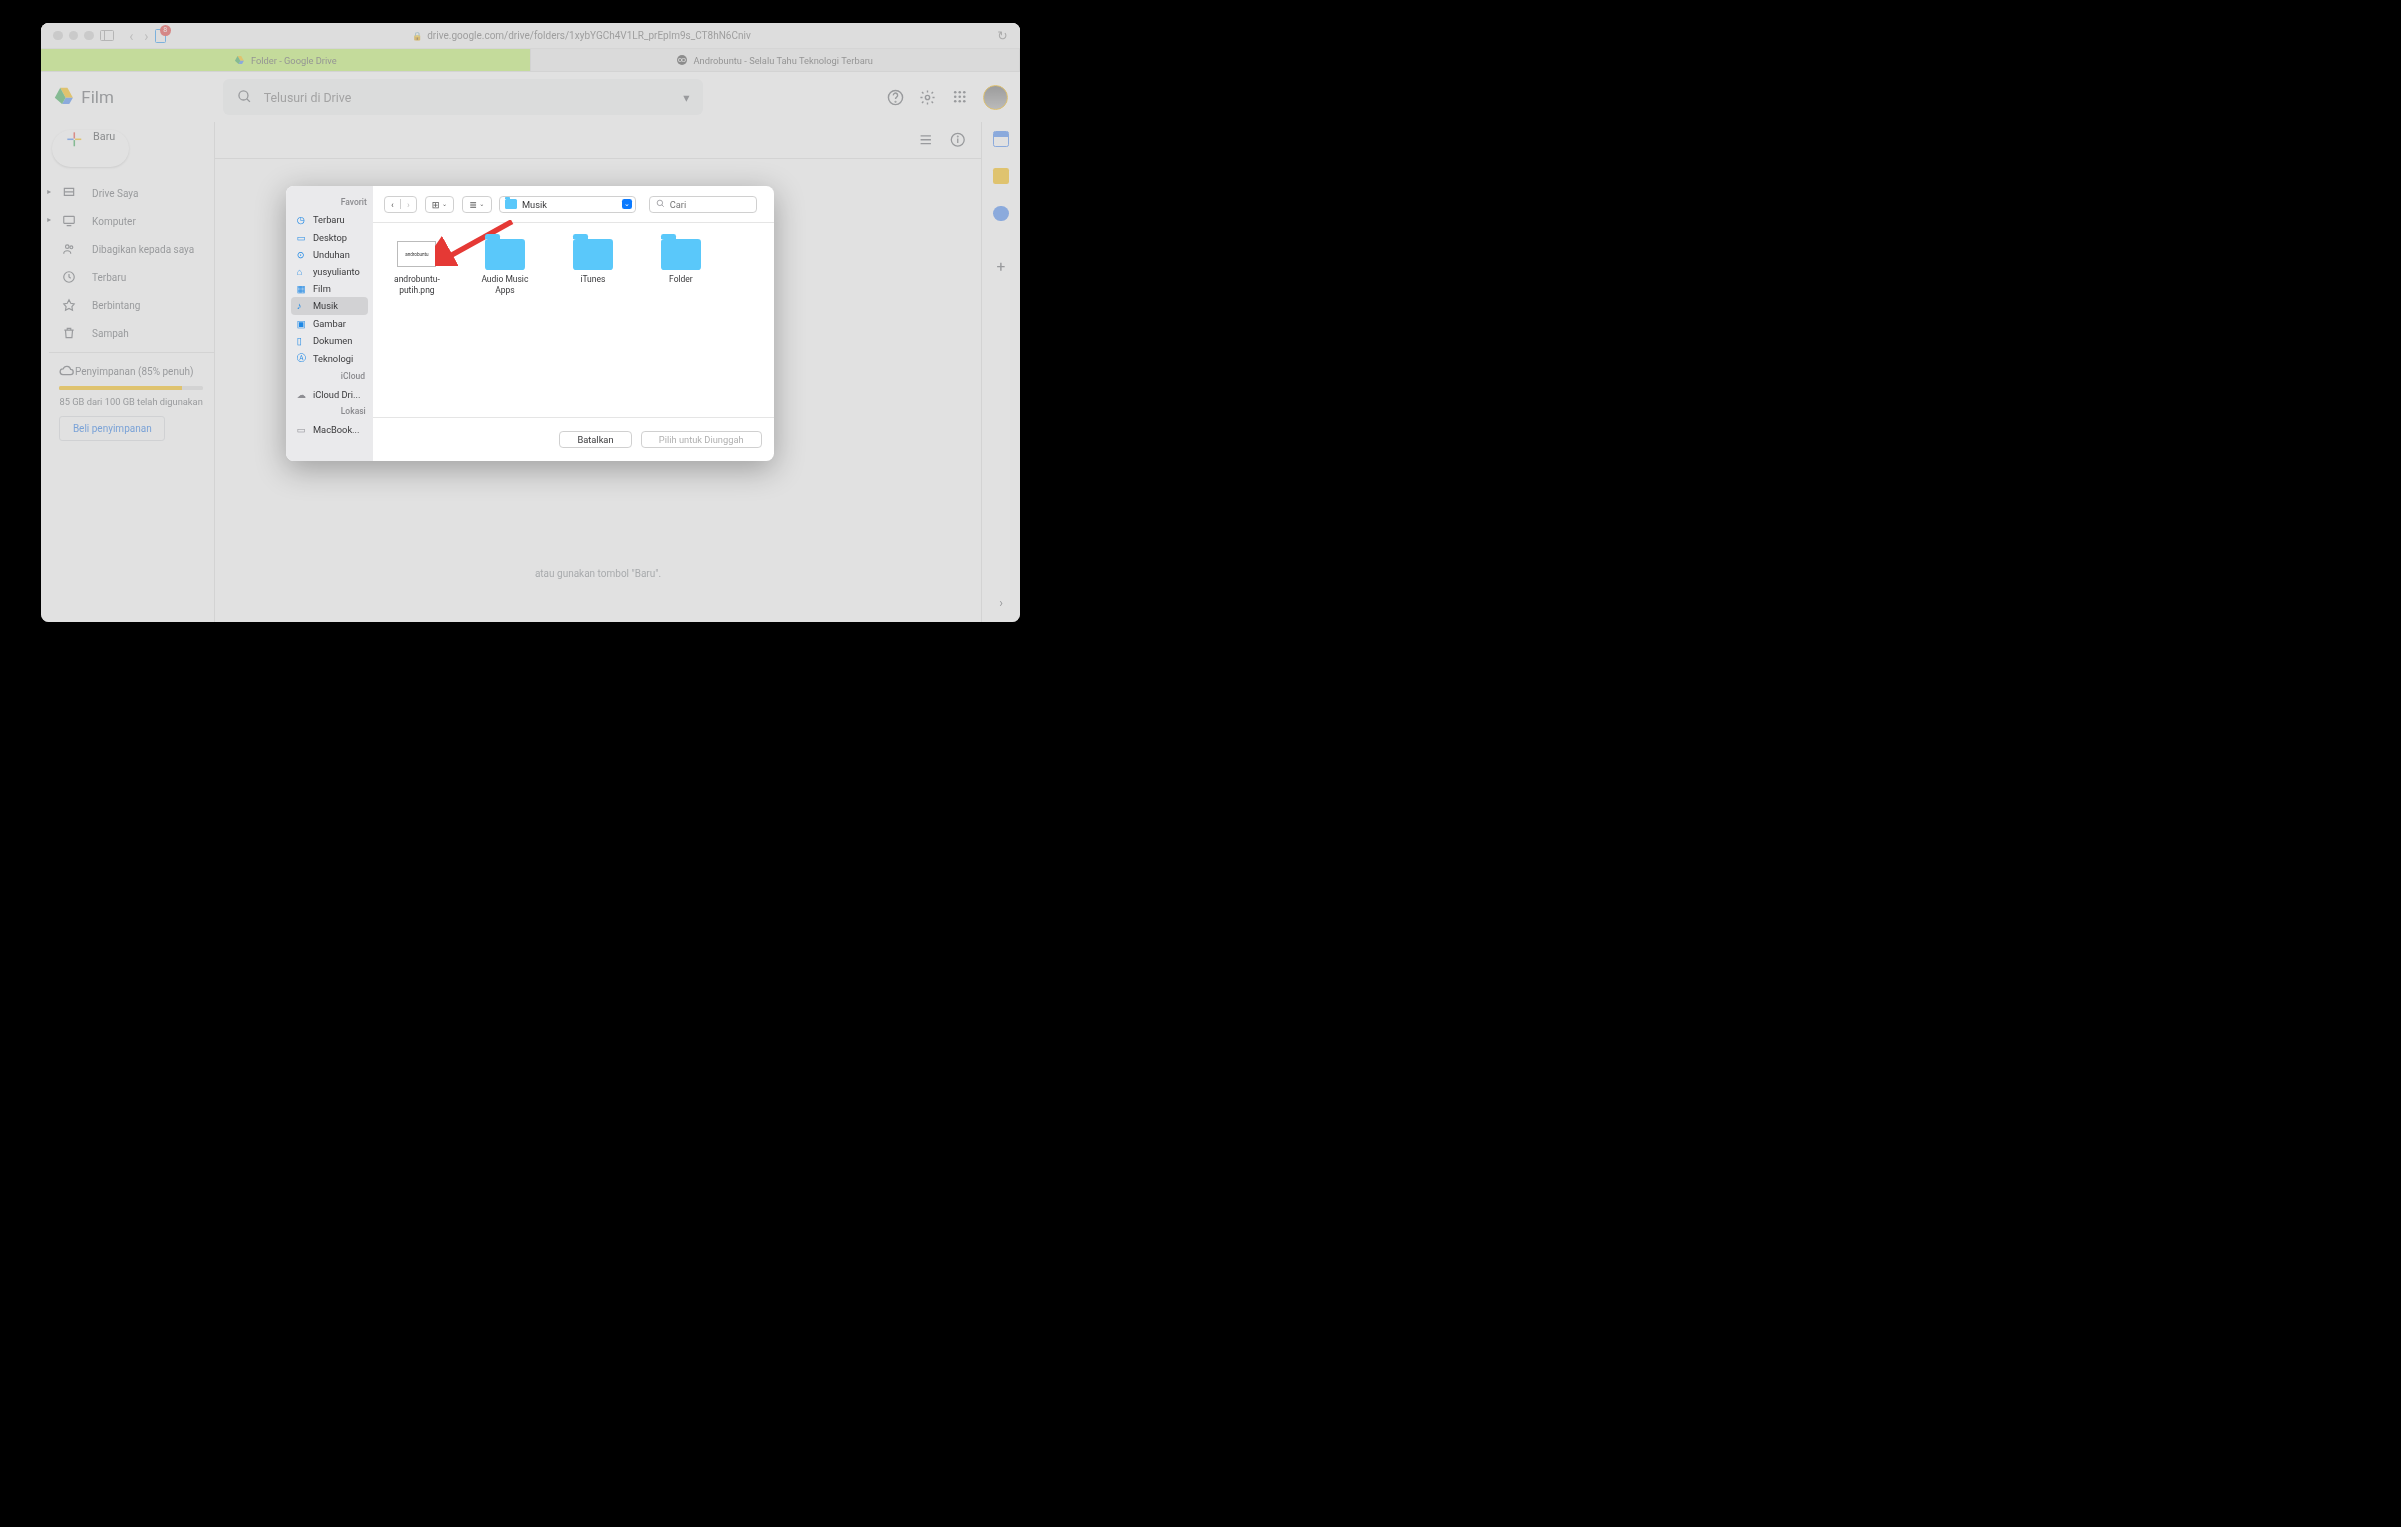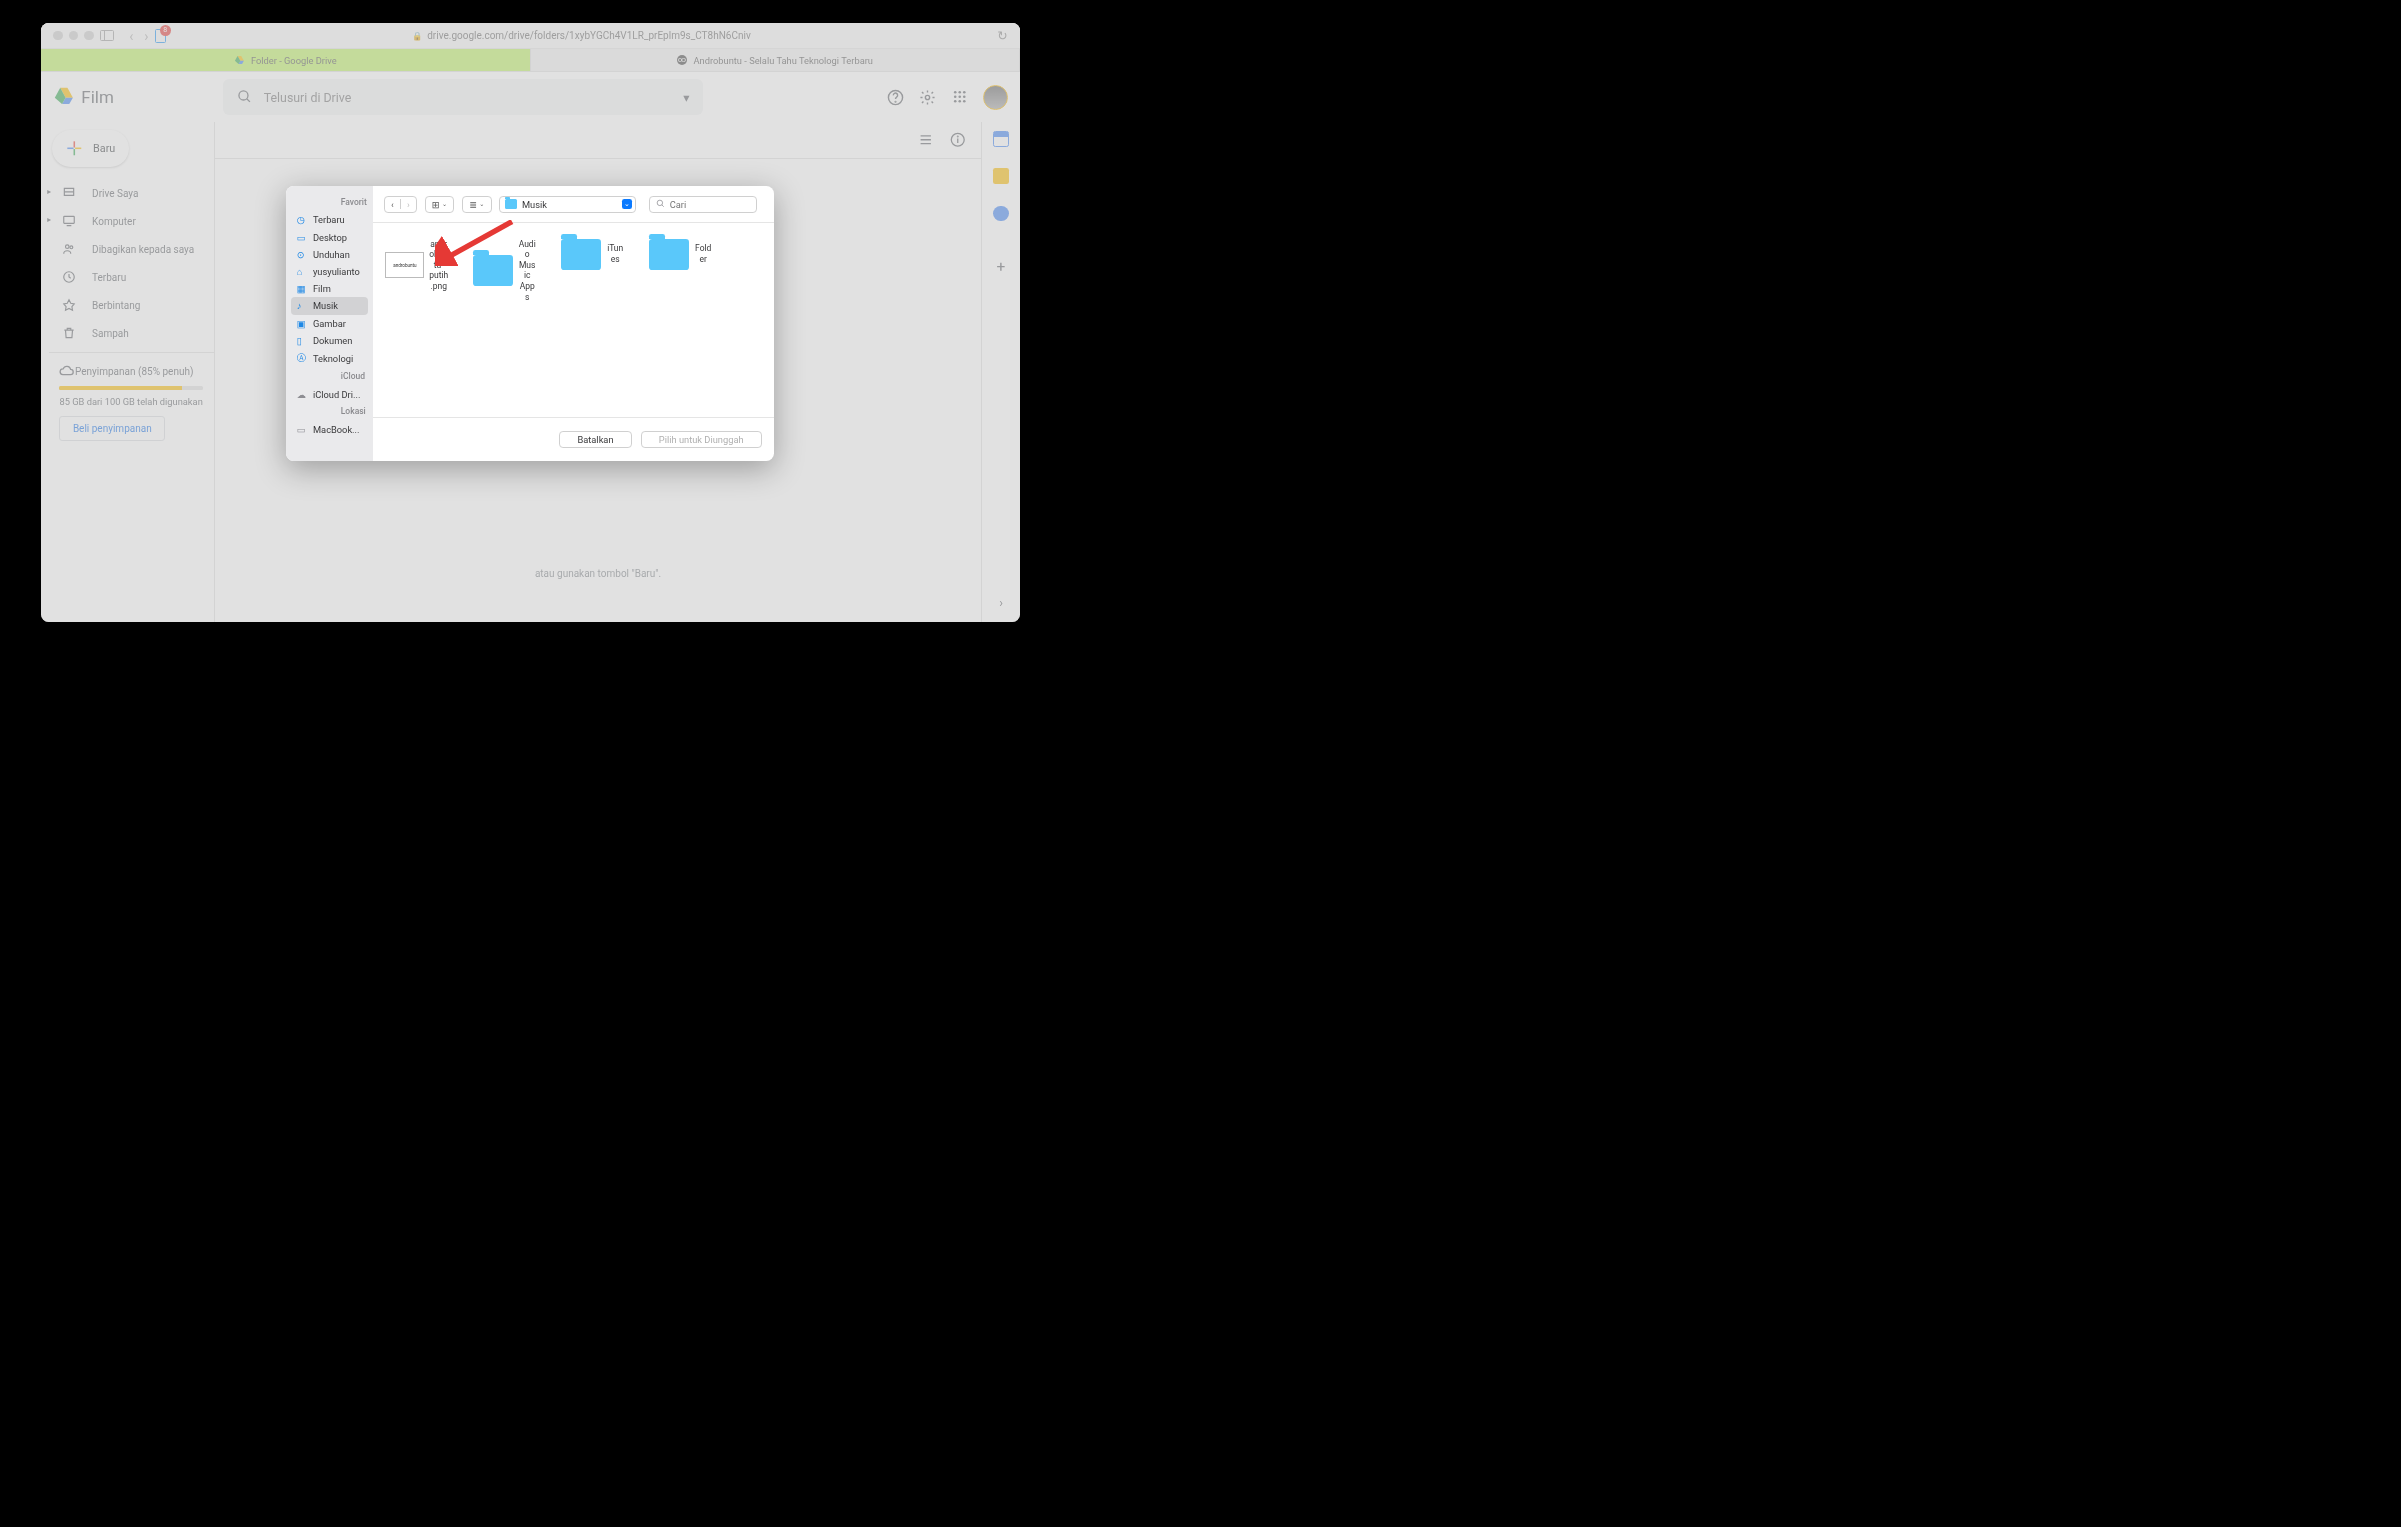--- a/index.html
+++ b/index.html
@@ -79,21 +79,21 @@
   padding: 7.7px 0 0 7.7px;
   display: flex;
   flex-direction: column;
   color: #5f6368;
 }
 .new-btn {
   width: 77px; height: 37px;
   background: #fff;
   border-radius: 18.6px;
   box-shadow: 0 0.8px 2.3px rgba(0,0,0,0.2);
-  display: flex; align-items: center; justify-content: center; gap: 9.3px;
+  display: flex; justify-content: center; gap: 9.3px;
   font-size: 10.8px; color: #3c4043;
   margin-bottom: 12.4px;
   margin-left: 3.1px;
 }
 
 .side-item { display: flex; align-items: center; gap: 15.5px; height: 28px; padding-left: 12.4px; font-size: 10px; border-radius: 0 14px 14px 0; cursor: pointer; }
 .side-item-wrap { position: relative; }
 .side-icon { width: 15.5px; display: flex; justify-content: center; color: #5f6368; }
 .side-separator { height: 0.8px; background: #e0e0e0; margin: 4.6px 0 7.7px 0; }
 
@@ -155,21 +155,21 @@
 .ft-sep { width: 0.8px; height: 10.8px; background: #d0d0d0; }
 .ft-path { display: flex; align-items: center; gap: 4.6px; border: 0.8px solid #d0d0d0; border-radius: 3.9px; height: 17px; padding: 0 3.1px 0 4.6px; }
 .ft-path-folder { width: 12.4px; height: 9.3px; background: #5ac8fa; border-radius: 1.5px; position: relative; }
 .ft-path-folder::before { content: ""; position: absolute; top: -2.3px; left: 0; width: 4.6px; height: 2.3px; background: #5ac8fa; border-radius: 0.8px 0.8px 0 0; }
 .ft-path-name { font-size: 9.3px; color: #3a3a3c; }
 .ft-path-drop { background: #0a7aff; color: #fff; width: 10.8px; height: 10.8px; border-radius: 2.3px; font-size: 7px; display: flex; align-items: center; justify-content: center; margin-left: 70px; }
 .ft-search { flex: 1; display: flex; align-items: center; gap: 4.6px; border: 0.8px solid #d0d0d0; border-radius: 3.9px; height: 17px; padding: 0 6.2px; max-width: 108px; margin-left: 4.6px; }
 .ft-search input { border: none; outline: none; font-size: 9.3px; flex: 1; min-width: 0; }
 
 .finder-content { flex: 1; padding: 15.5px 12.4px; display: flex; gap: 25px; align-items: flex-start; position: relative; }
-.f-item { width: 63px; display: flex; flex-direction: row; align-items: center; gap: 4.6px; cursor: pointer; }
+.f-item { width: 63px; display: flex; flex-direction: column; align-items: center; gap: 4.6px; cursor: pointer; }
 .f-thumb { width: 40px; height: 31px; display: flex; align-items: center; justify-content: center; }
 .f-file-thumb { width: 39px; height: 26px; border: 0.8px solid #bbb; background: #fff; display: flex; align-items: center; justify-content: center; font-size: 4.6px; color: #333; }
 .f-folder { width: 40px; height: 31px; background: #5ac8fa; border-radius: 3.1px; position: relative; }
 .f-folder::before { content: ""; position: absolute; top: -4.6px; left: 0; width: 15.5px; height: 4.6px; background: #5ac8fa; border-radius: 2.3px 2.3px 0 0; }
 .f-label { font-size: 8.5px; color: #3a3a3c; text-align: center; line-height: 1.25; word-break: break-word; }
 
 .arrow-annotation {
   position: absolute;
   top: -3.1px; left: 62px;
   width: 85px; height: 46px;

